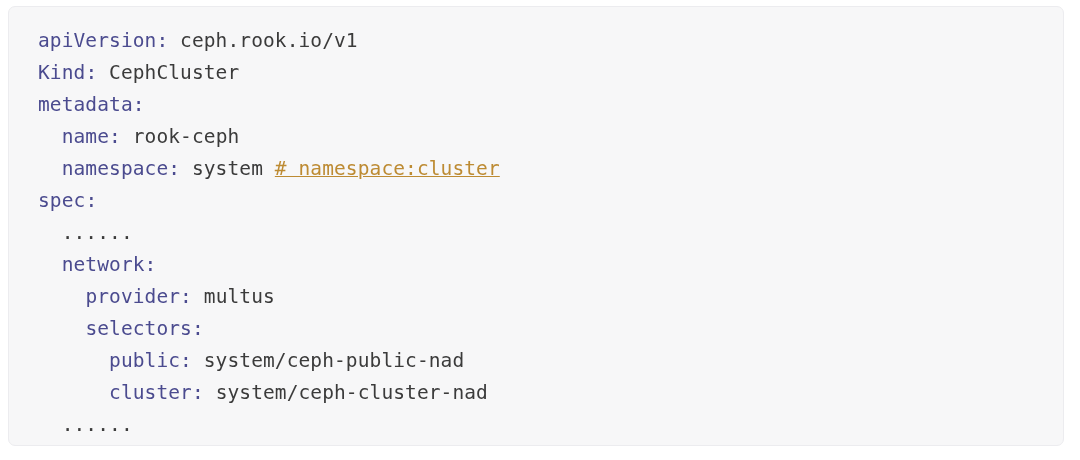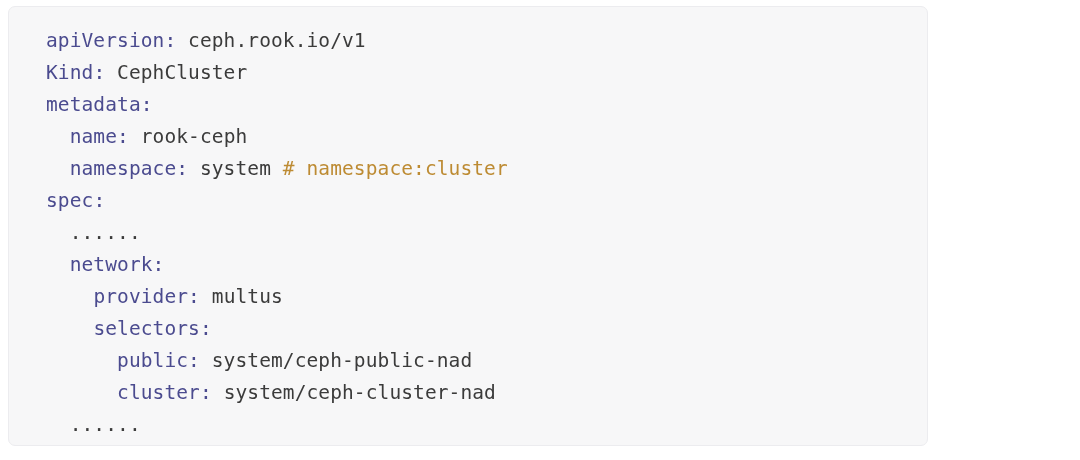--- a/index.html
+++ b/index.html
@@ -10,45 +10,45 @@
   body {
     width: 1080px;
     height: 460px;
     font-family: "DejaVu Sans Mono", monospace;
     overflow: hidden;
   }
   #code-panel {
     position: absolute;
     left: 8px;
     top: 6px;
-    width: 920px;
+    width: 1056px;
     height: 440px;
     box-sizing: border-box;
     background: #f7f7f8;
     border: 1px solid #ececef;
     border-radius: 7px;
-    padding: 18px 0 0 8px;
+    padding: 18px 0 0 0;
   }
   .code-body {
     margin: 0;
     padding: 0;
   }
   .code-line {
     height: 32px;
     line-height: 32px;
     white-space: pre;
     font-family: "DejaVu Sans Mono", monospace;
     font-size: 19.5px;
     letter-spacing: 0.1px;
     padding-left: 29px;
   }
   .tok-key    { color: #4b4b8f; }
   .tok-punct  { color: #4b4b8f; }
   .tok-val    { color: #3b3b3b; }
-  .tok-comment{ color: #bd8b33; }
+  .tok-comment{ color: #bd8b33; text-decoration: underline; }
   .tok-dots   { color: #3b3b3b; letter-spacing: 0.1px; }
 </style>
 </head>
 <body>
 
 <div id="code-panel">
   <pre class="code-body" id="code-body"><div class="code-line"><span class="tok-key">apiVersion</span><span class="tok-punct">: </span><span class="tok-val">ceph.rook.io/v1</span></div><div class="code-line"><span class="tok-key">Kind</span><span class="tok-punct">: </span><span class="tok-val">CephCluster</span></div><div class="code-line"><span class="tok-key">metadata</span><span class="tok-punct">:</span></div><div class="code-line"><span class="tok-val">  </span><span class="tok-key">name</span><span class="tok-punct">: </span><span class="tok-val">rook-ceph</span></div><div class="code-line"><span class="tok-val">  </span><span class="tok-key">namespace</span><span class="tok-punct">: </span><span class="tok-val">system </span><span class="tok-comment"># namespace:cluster</span></div><div class="code-line"><span class="tok-key">spec</span><span class="tok-punct">:</span></div><div class="code-line"><span class="tok-val">  </span><span class="tok-dots">......</span></div><div class="code-line"><span class="tok-val">  </span><span class="tok-key">network</span><span class="tok-punct">:</span></div><div class="code-line"><span class="tok-val">    </span><span class="tok-key">provider</span><span class="tok-punct">: </span><span class="tok-val">multus</span></div><div class="code-line"><span class="tok-val">    </span><span class="tok-key">selectors</span><span class="tok-punct">:</span></div><div class="code-line"><span class="tok-val">      </span><span class="tok-key">public</span><span class="tok-punct">: </span><span class="tok-val">system/ceph-public-nad</span></div><div class="code-line"><span class="tok-val">      </span><span class="tok-key">cluster</span><span class="tok-punct">: </span><span class="tok-val">system/ceph-cluster-nad</span></div><div class="code-line"><span class="tok-val">  </span><span class="tok-dots">......</span></div></pre>
 </div>
 
 </body></html>

